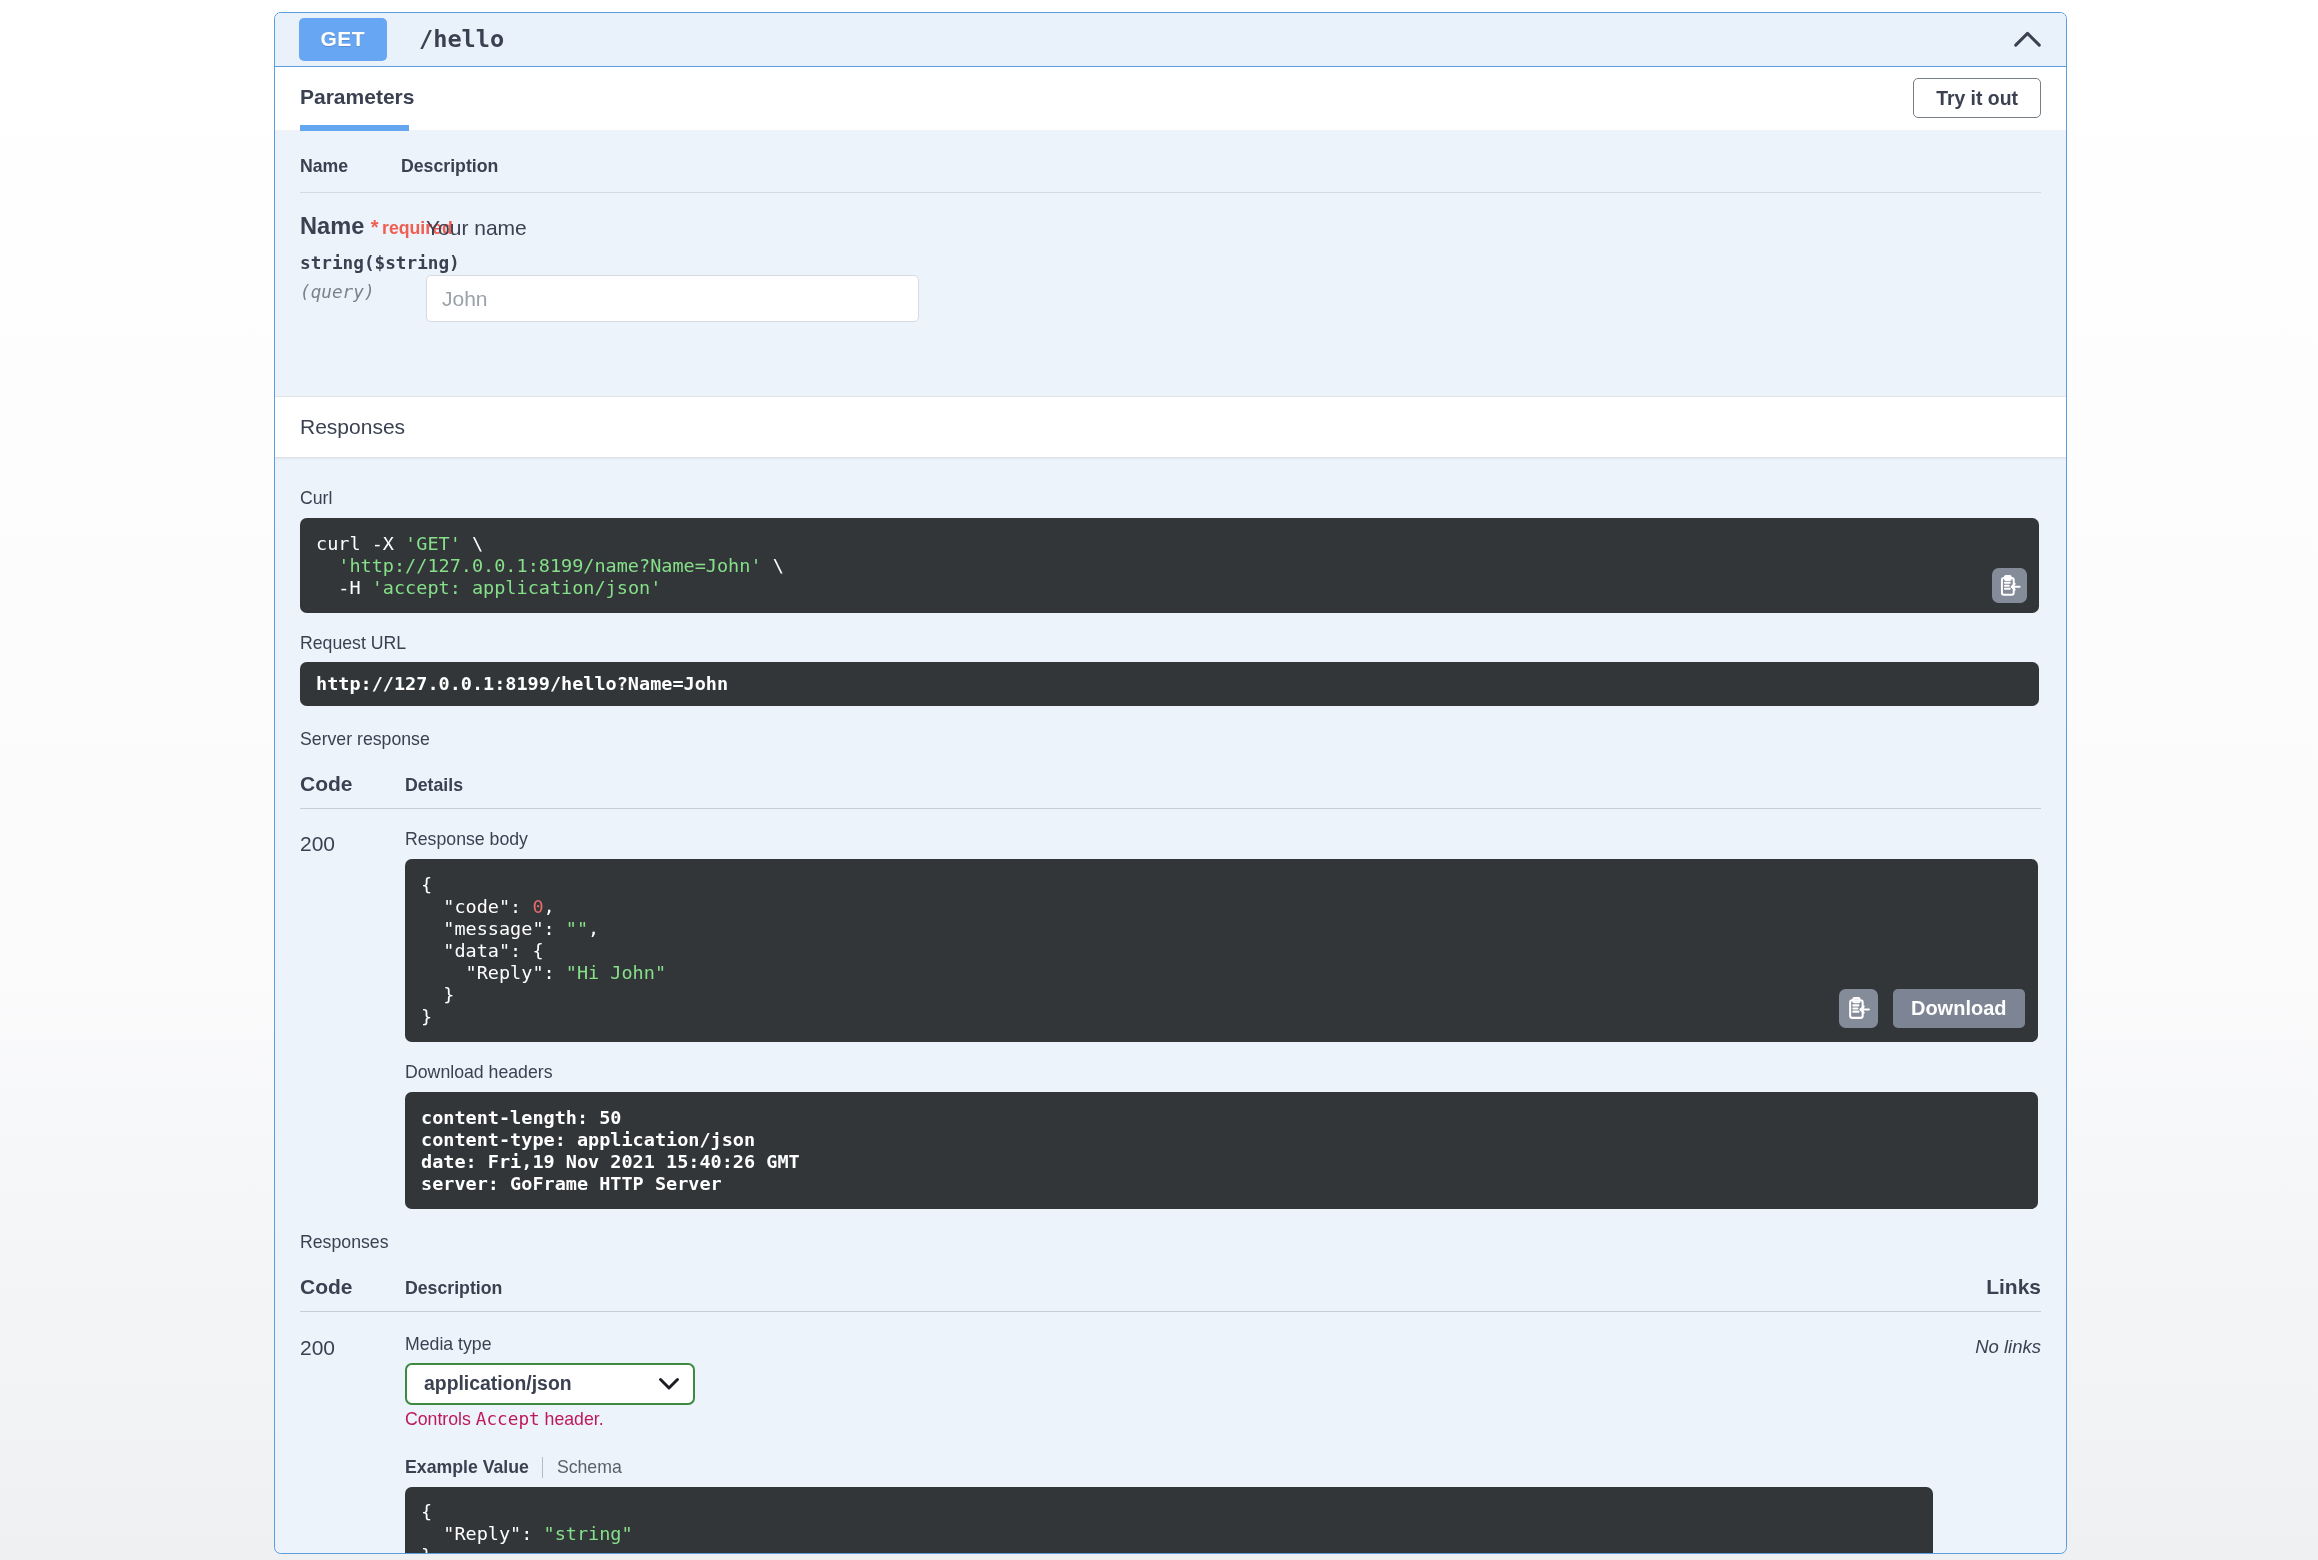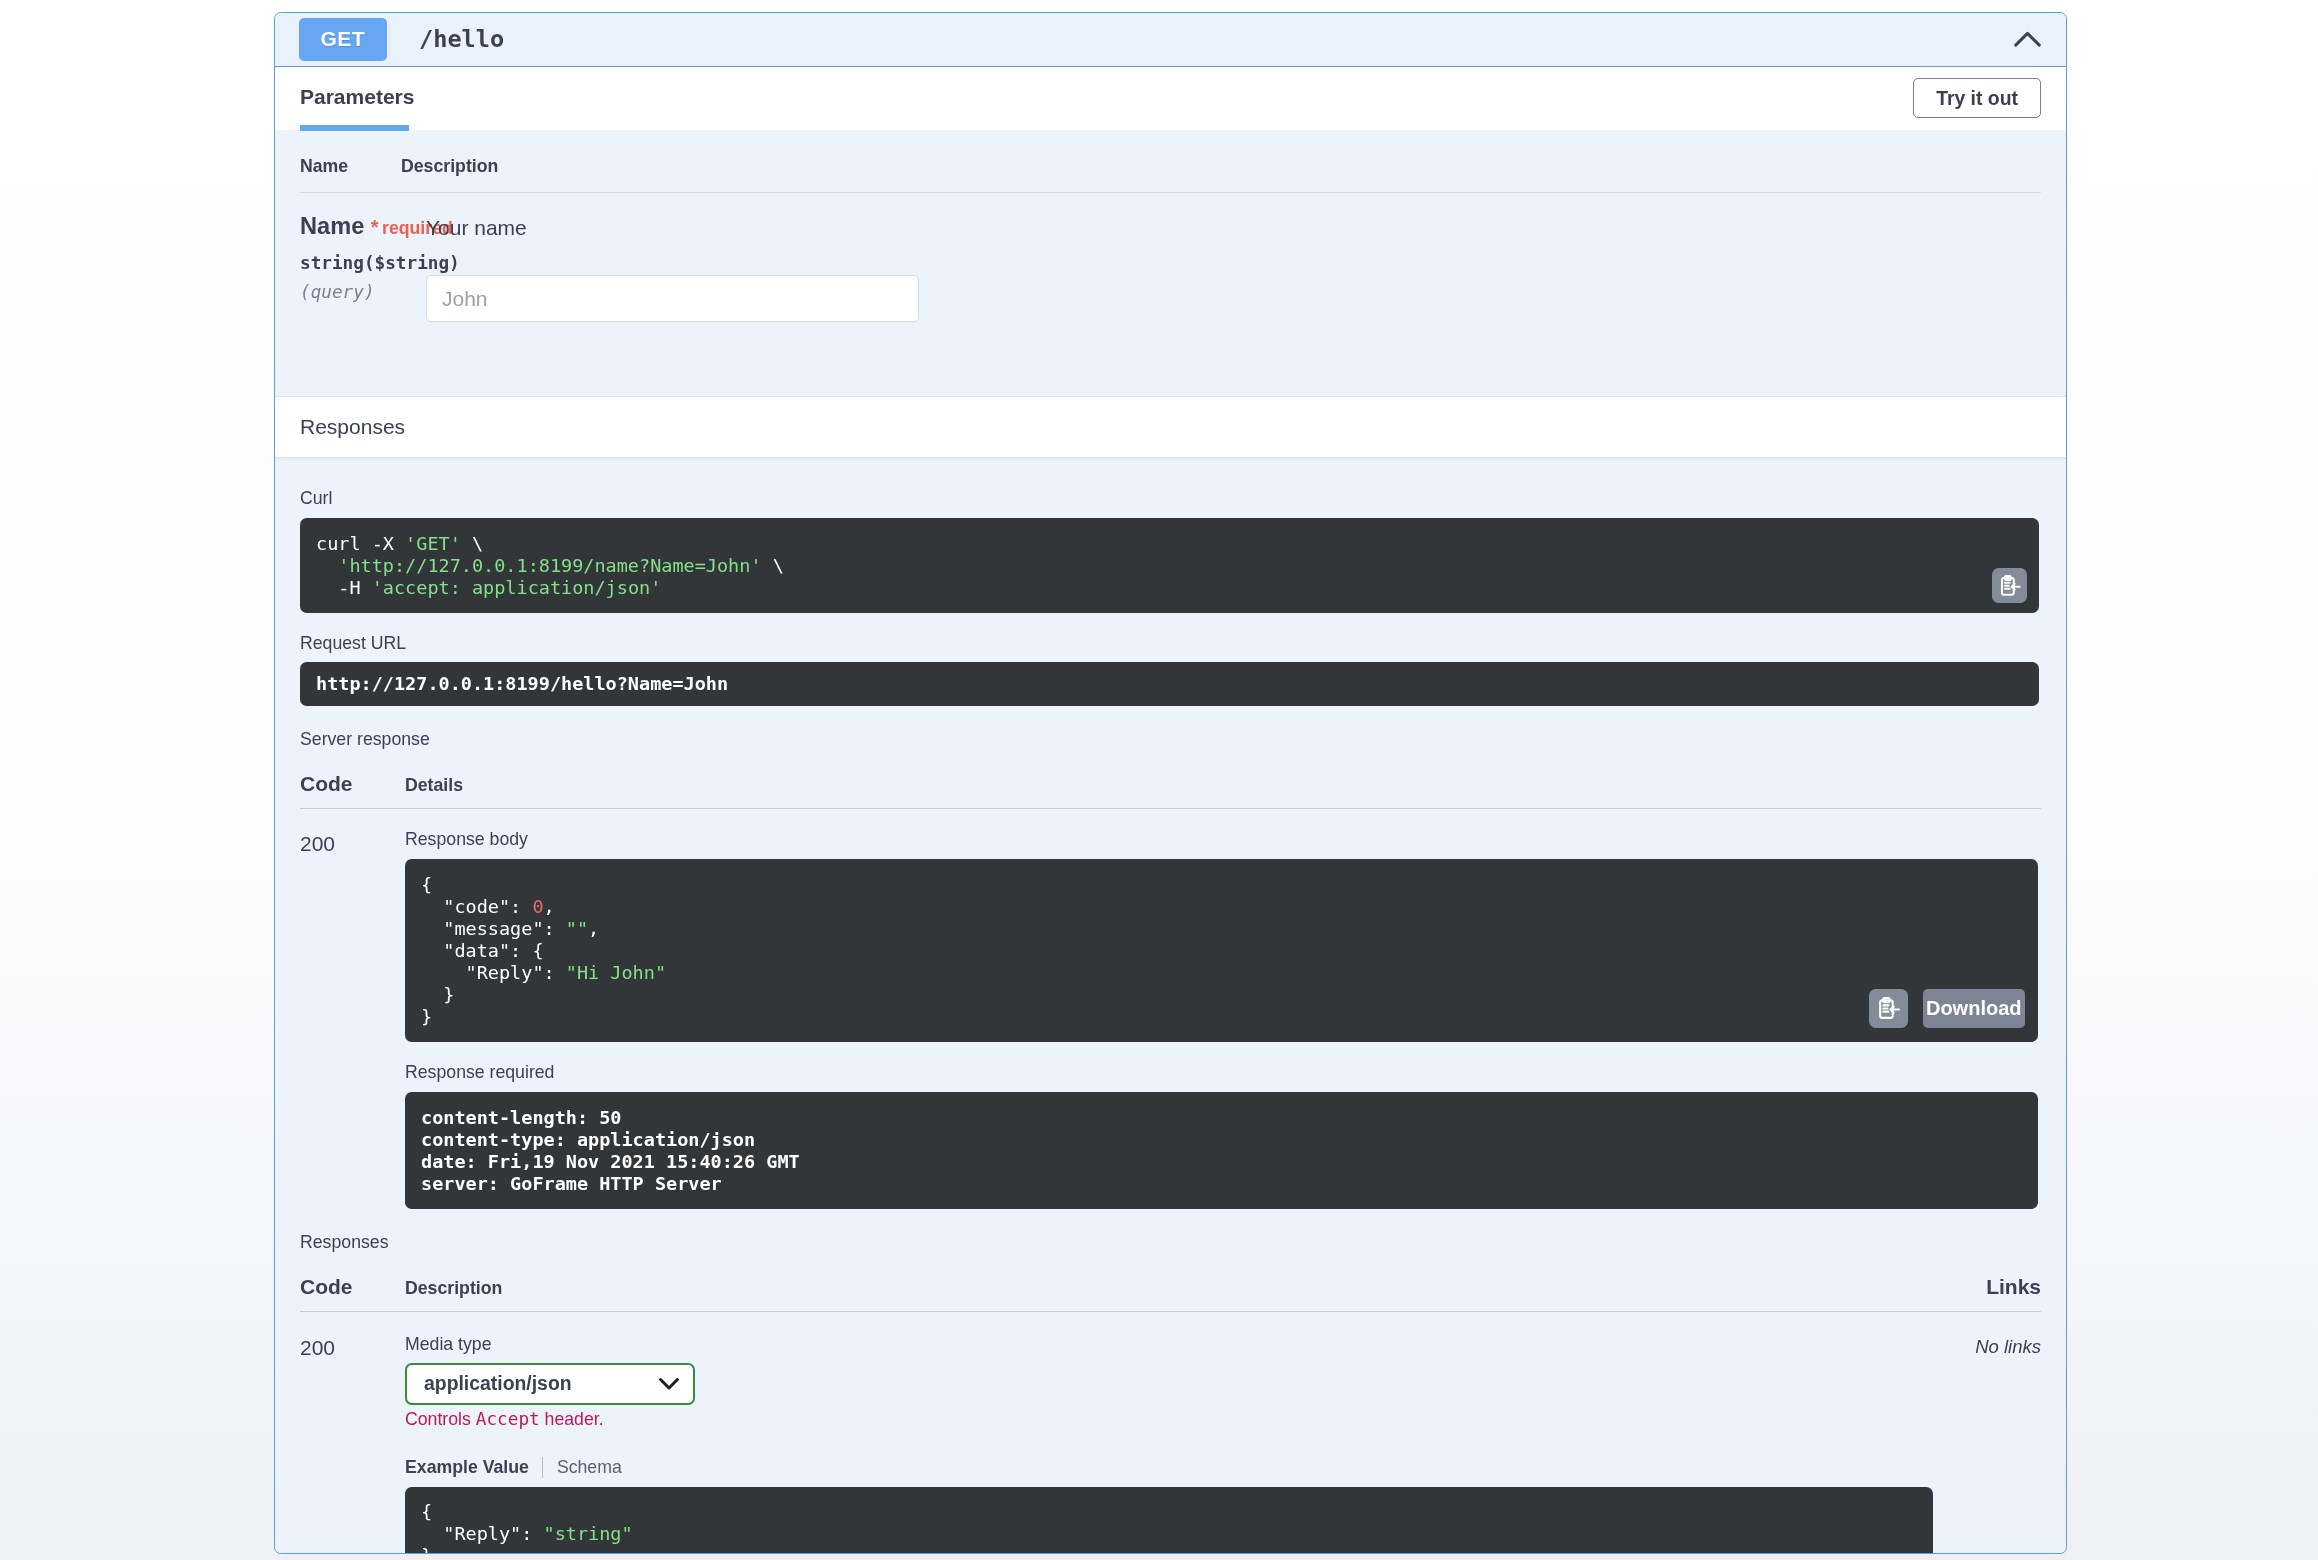--- a/index.html
+++ b/index.html
@@ -121,21 +121,21 @@
   .no-links { margin-left: auto; font-size: 18.5px; font-style: italic; padding-top: 3.4px; white-space: nowrap; }
   .block-btns { position: absolute; right: 13.5px; bottom: 13.5px; display: flex; gap: 15px; }
   .icon-btn {
     width: 39px; height: 39px; border: none; border-radius: 6.7px;
     background: #848b99; display: flex; align-items: center; justify-content: center;
     cursor: pointer;
   }
   .download-btn {
     background: #7d8493; color: #fff; border: none; border-radius: 5px;
     font-family: "Liberation Sans", sans-serif;
-    font-size: 20px; font-weight: bold; padding: 0 3px; cursor: pointer;
+    font-size: 20px; font-weight: bold; padding: 0 18px; cursor: pointer;
   }
   .curl-copy { position: absolute; right: 11.8px; bottom: 10px; width: 35px; height: 35px; }
   
   .media-label { font-size: 17.7px; margin-top: 1.7px; }
   .media-select {
     margin-top: 7.6px; width: 290px; height: 42px;
     background: #fff; border: 2.5px solid #3b8a3f; border-radius: 6.7px;
     display: flex; align-items: center; justify-content: space-between;
     padding: 0 13.5px 0 17px; cursor: pointer;
   }
@@ -253,21 +253,21 @@
           </div>
         <div class="code-line"><span>{</span></div>
             <div class="code-line"><span>  "code": </span><span class="seg-n">0</span><span>,</span></div>
             <div class="code-line"><span>  "message": </span><span class="seg-s">""</span><span>,</span></div>
             <div class="code-line"><span>  "data": {</span></div>
             <div class="code-line"><span>    "Reply": </span><span class="seg-s">"Hi John"</span></div>
             <div class="code-line"><span>  }</span></div>
             <div class="code-line"><span>}</span></div>
           </div>
 
-        <div class="small-label gap22">Response required</div>
+        <div class="small-label gap22">Download headers</div>
         <div class="codeblock w-det fw-bold">
             <div class="code-line"><span>content-length: 50</span></div>
             <div class="code-line"><span>content-type: application/json</span></div>
             <div class="code-line"><span>date: Fri,19 Nov 2021 15:40:26 GMT</span></div>
             <div class="code-line"><span>server: GoFrame HTTP Server</span></div>
           </div>
       </div>
     </div>
 
     <div class="small-label gap28">Responses</div>

